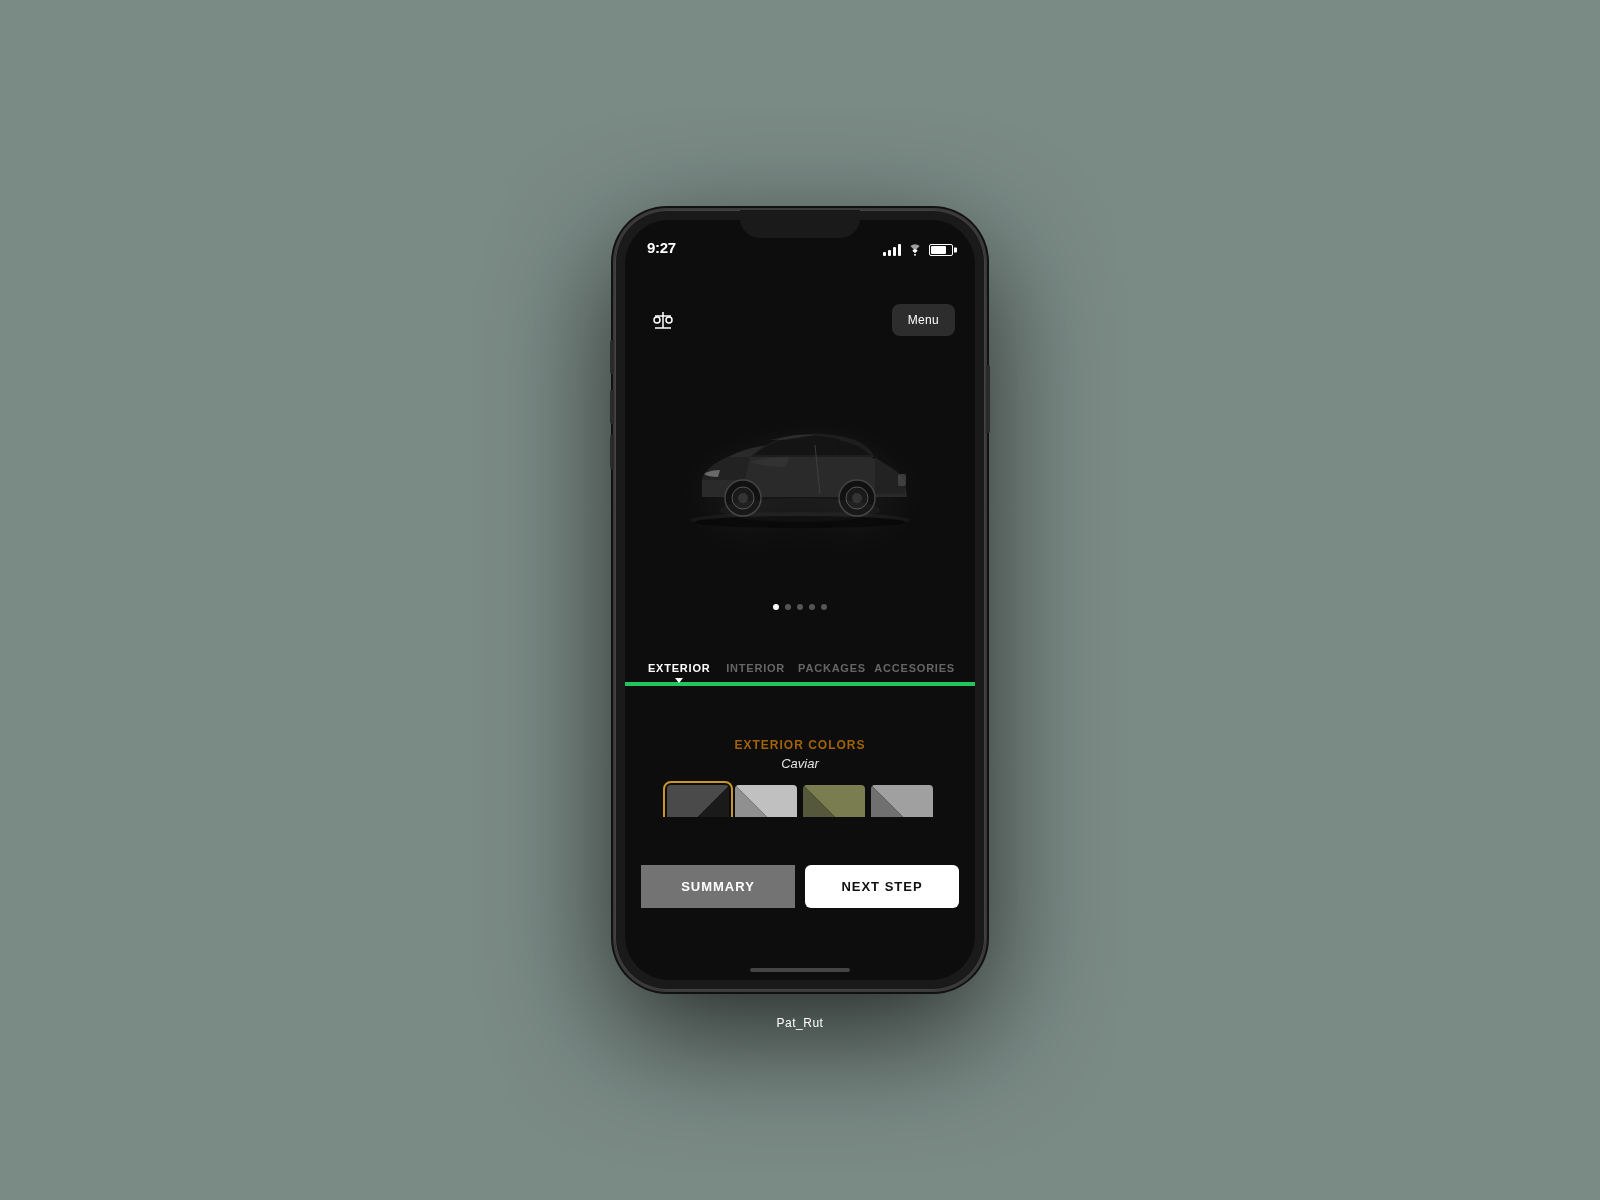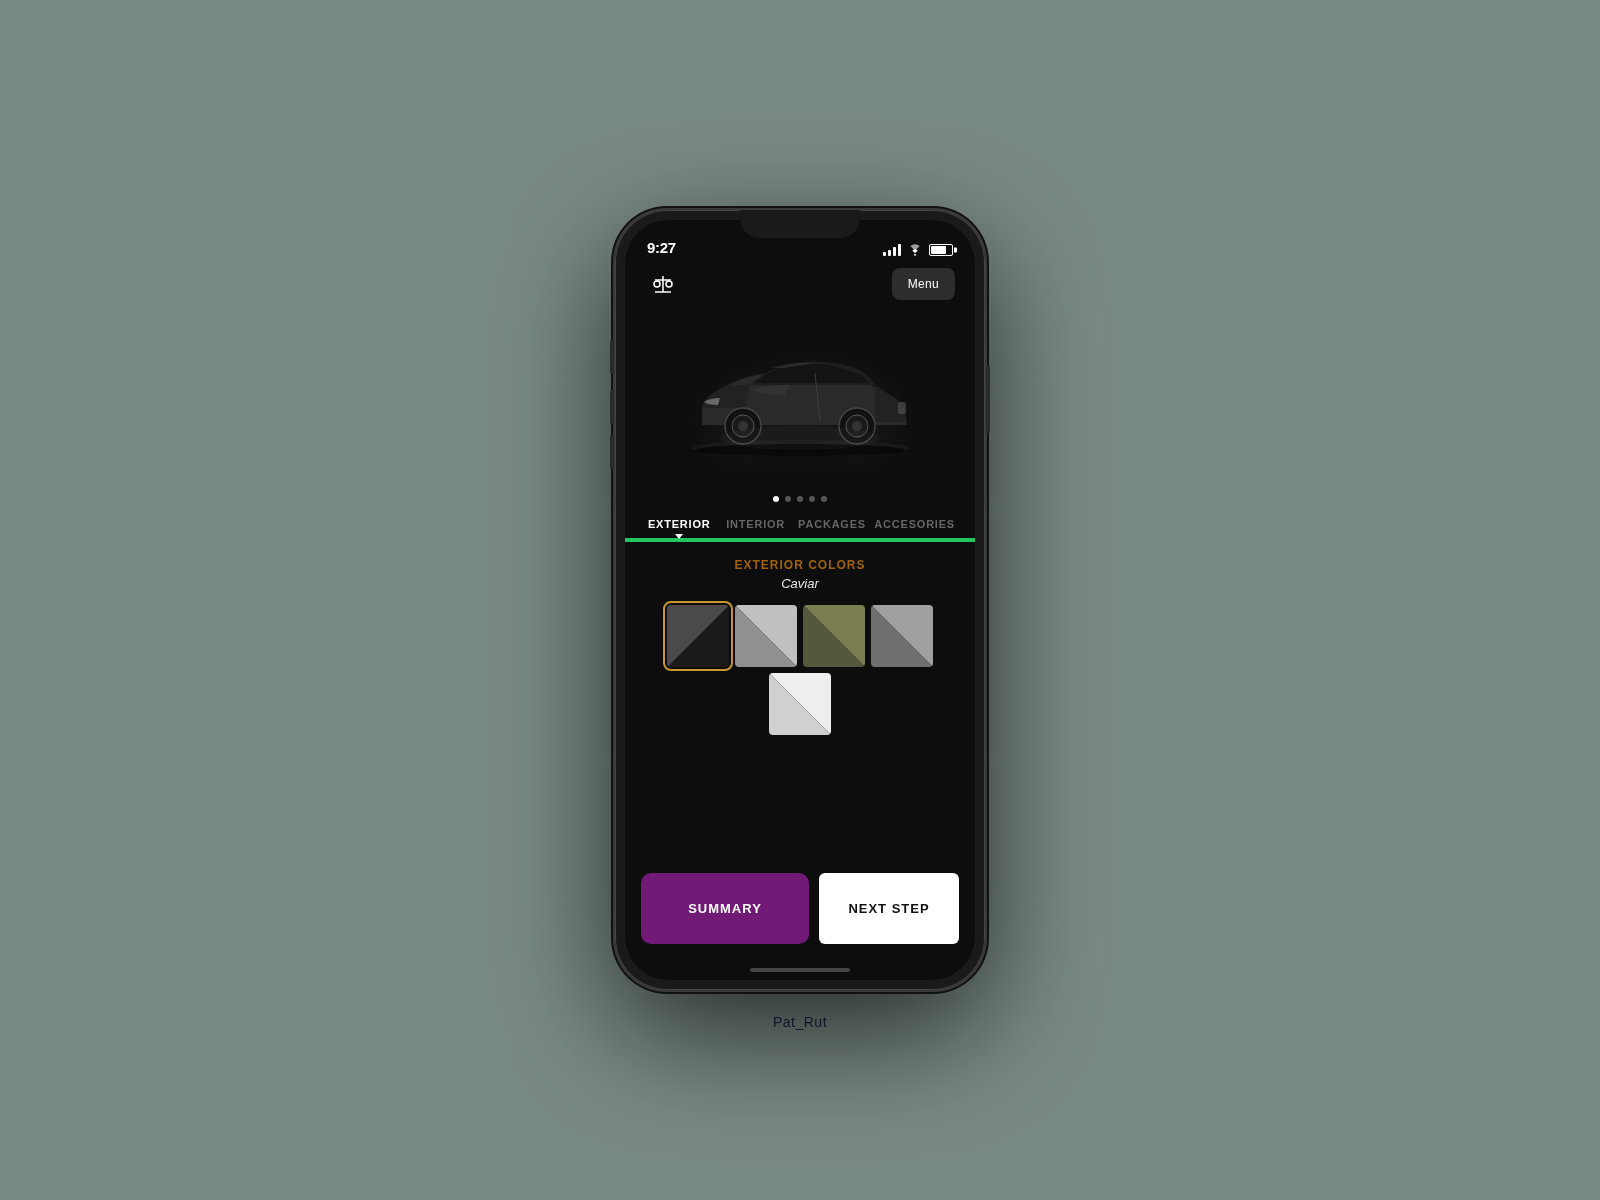--- a/index.html
+++ b/index.html
@@ -54,20 +54,21 @@
       position: absolute;
       top: 10px;
       left: 10px;
       right: 10px;
       bottom: 10px;
       background: #0d0d0d;
       border-radius: 44px;
       overflow: hidden;
       display: flex;
       flex-direction: column;
+      gap: 36px;
     }
 
     
     .notch {
       position: absolute;
       top: 0;
       left: 50%;
       transform: translateX(-50%);
       width: 120px;
       height: 28px;
@@ -309,25 +310,25 @@
     
     .bottom-actions {
       display: flex;
       gap: 10px;
       padding: 12px 16px 16px;
       flex-shrink: 0;
     }
 
     .btn-summary {
       flex: 1;
-      background: #701a75;
+      background: #737373;
       color: #fff;
       border: none;
-      border-radius: 10px;
-      padding: 28px;
+      border-radius: 0;
+      padding: 14px;
       font-size: 13px;
       font-weight: 700;
       letter-spacing: 1px;
       text-transform: uppercase;
       cursor: pointer;
     }
 
     .btn-next {
       flex: 1;
       background: #fff;
@@ -356,22 +357,22 @@
       background: #444;
       border-radius: 2px;
     }
 
     
     .watermark {
       position: absolute;
       bottom: -40px;
       left: 50%;
       transform: translateX(-50%);
-      color: #0f172a;
-      font-size: 14px;
+      color: #ffffff;
+      font-size: 12px;
       letter-spacing: 0.5px;
       white-space: nowrap;
     }
 
     
     .car-silhouette {
       filter: drop-shadow(0 8px 20px rgba(255,255,255,0.05));
     }
   </style>
 </head>

